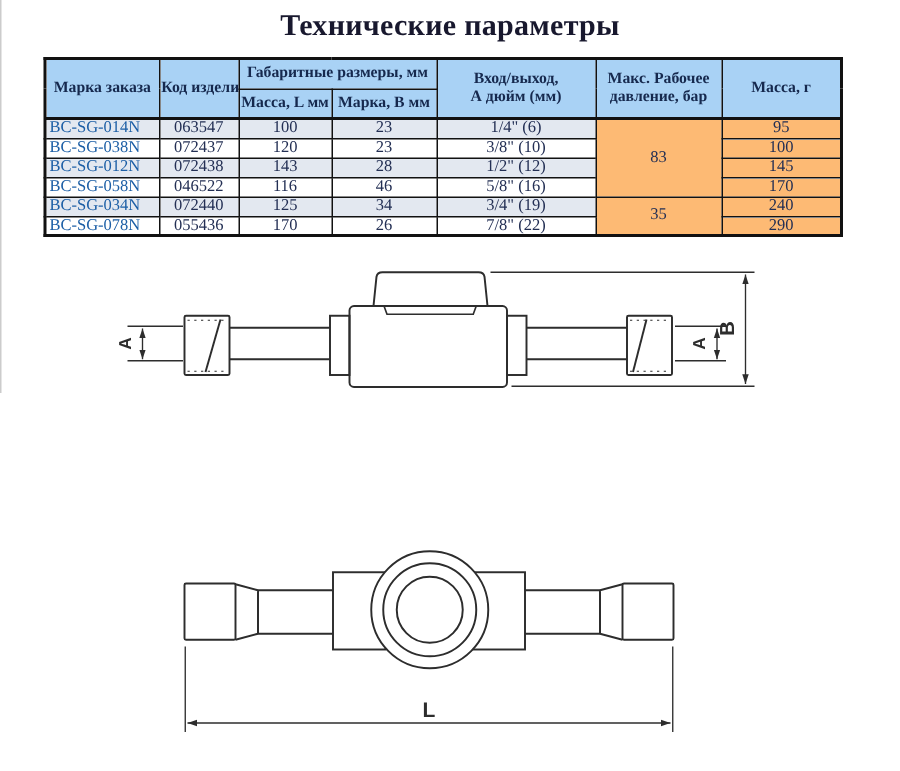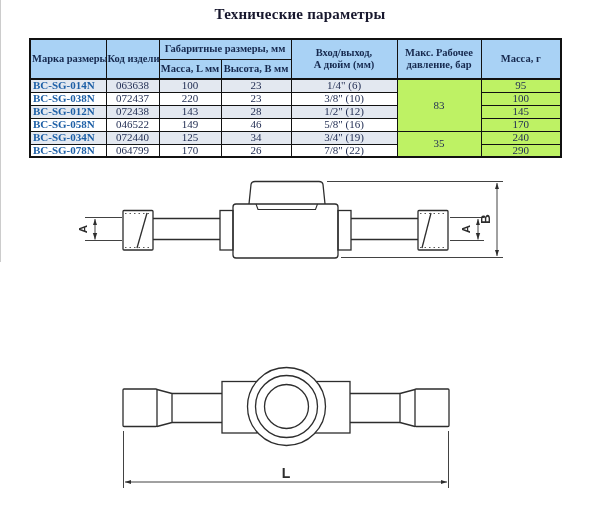--- a/index.html
+++ b/index.html
@@ -3,21 +3,21 @@
 <meta charset="utf-8">
 <style>
   html,body{margin:0;padding:0;}
   body{
     width:600px;height:514px;position:relative;background:#ffffff;
     font-family:"Liberation Serif", serif;overflow:hidden;
   }
   .edge-line{position:absolute;left:0;top:0;width:1px;height:262px;background:#cccccc;}
   .page-title{
     position:absolute;top:6px;left:0;width:600px;text-align:center;
-    font-size:15px;font-weight:bold;color:#18182e;letter-spacing:.2px;
+    font-size:20px;font-weight:bold;color:#18182e;letter-spacing:.2px;
   }
   table.specs{
     position:absolute;left:29px;top:38px;width:531px;
     border-collapse:collapse;table-layout:fixed;
     border:2px solid #111111;
     font-family:"Liberation Serif", serif;
   }
   table.specs th, table.specs td{
     border:1px solid #111111;padding:0 1px;text-align:center;vertical-align:middle;
     overflow:hidden;
@@ -25,24 +25,24 @@
   table.specs thead th{
     background:#a9d2f5;color:#16294e;font-weight:bold;font-size:10.5px;line-height:1.12;
     white-space:nowrap;
   }
   table.specs thead th.wrap{white-space:pre-line;}
   table.specs thead{border-bottom:2px solid #111111;}
   table.specs thead tr{height:20px;}
   table.specs tbody tr{height:13px;}
   table.specs tbody td{font-size:11px;color:#232f54;white-space:nowrap;line-height:1;}
   table.specs tbody td.model{
-    text-align:left;padding-left:2px;font-weight:bold;color:#1d5fa6;font-size:11px;
+    text-align:left;padding-left:2px;font-weight:normal;color:#1d5fa6;font-size:11px;
   }
   table.specs tbody tr.alt td.s, table.specs tbody tr.alt td.model{background:#e3e8f0;}
-  table.specs tbody td.white{background:#bef264;}
+  table.specs tbody td.white{background:#fdba74;}
   .drawing{position:absolute;}
   svg text.dim{
     font-family:"Liberation Sans", sans-serif;font-weight:600;fill:#2d2d2d;
   }
 </style>
 </head>
 <body>
 
 <div class="edge-line"></div>
 
@@ -53,80 +53,80 @@
     <col style="width:76px">
       <col style="width:53px">
       <col style="width:62px">
     <col style="width:70px">
       <col style="width:106px">
       <col style="width:84px">
       <col style="width:80px">
   </colgroup>
   <thead>
     <tr>
-      <th rowspan="2">Марка размеры</th>
+      <th rowspan="2">Марка заказа</th>
       <th rowspan="2">Код изделия</th>
       <th colspan="2">Габаритные размеры, мм</th>
       <th rowspan="2" class="wrap">Вход/выход,
 А дюйм (мм)</th>
       <th rowspan="2" class="wrap">Макс. Рабочее
 давление, бар</th>
       <th rowspan="2">Масса, г</th>
     </tr>
     <tr>
       <th>Масса, L мм</th>
-      <th>Высота, В мм</th>
+      <th>Марка, В мм</th>
     </tr>
   </thead>
   <tbody>
     <tr class="alt">
       <td class="model">BC-SG-014N</td>
-      <td class="s">063638</td>
+      <td class="s">063547</td>
       <td class="s">100</td>
       <td class="s">23</td>
       <td class="s">1/4" (6)</td>
       <td class="white" rowspan="4">83</td>
       <td class="white">95</td>
     </tr>
     <tr>
       <td class="model">BC-SG-038N</td>
       <td class="s">072437</td>
-      <td class="s">220</td>
+      <td class="s">120</td>
       <td class="s">23</td>
       <td class="s">3/8" (10)</td>
       <td class="white">100</td>
     </tr>
     <tr class="alt">
       <td class="model">BC-SG-012N</td>
       <td class="s">072438</td>
       <td class="s">143</td>
       <td class="s">28</td>
       <td class="s">1/2" (12)</td>
       <td class="white">145</td>
     </tr>
     <tr>
       <td class="model">BC-SG-058N</td>
       <td class="s">046522</td>
-      <td class="s">149</td>
+      <td class="s">116</td>
       <td class="s">46</td>
       <td class="s">5/8" (16)</td>
       <td class="white">170</td>
     </tr>
     <tr class="alt">
       <td class="model">BC-SG-034N</td>
       <td class="s">072440</td>
       <td class="s">125</td>
       <td class="s">34</td>
       <td class="s">3/4" (19)</td>
       <td class="white" rowspan="2">35</td>
       <td class="white">240</td>
     </tr>
     <tr>
       <td class="model">BC-SG-078N</td>
-      <td class="s">064799</td>
+      <td class="s">055436</td>
       <td class="s">170</td>
       <td class="s">26</td>
       <td class="s">7/8" (22)</td>
       <td class="white">290</td>
     </tr>
   </tbody>
 </table>
 
 <svg class="drawing" style="left:55px;top:168px;" width="460" height="100" viewBox="55 168 460 100">
   <defs>

